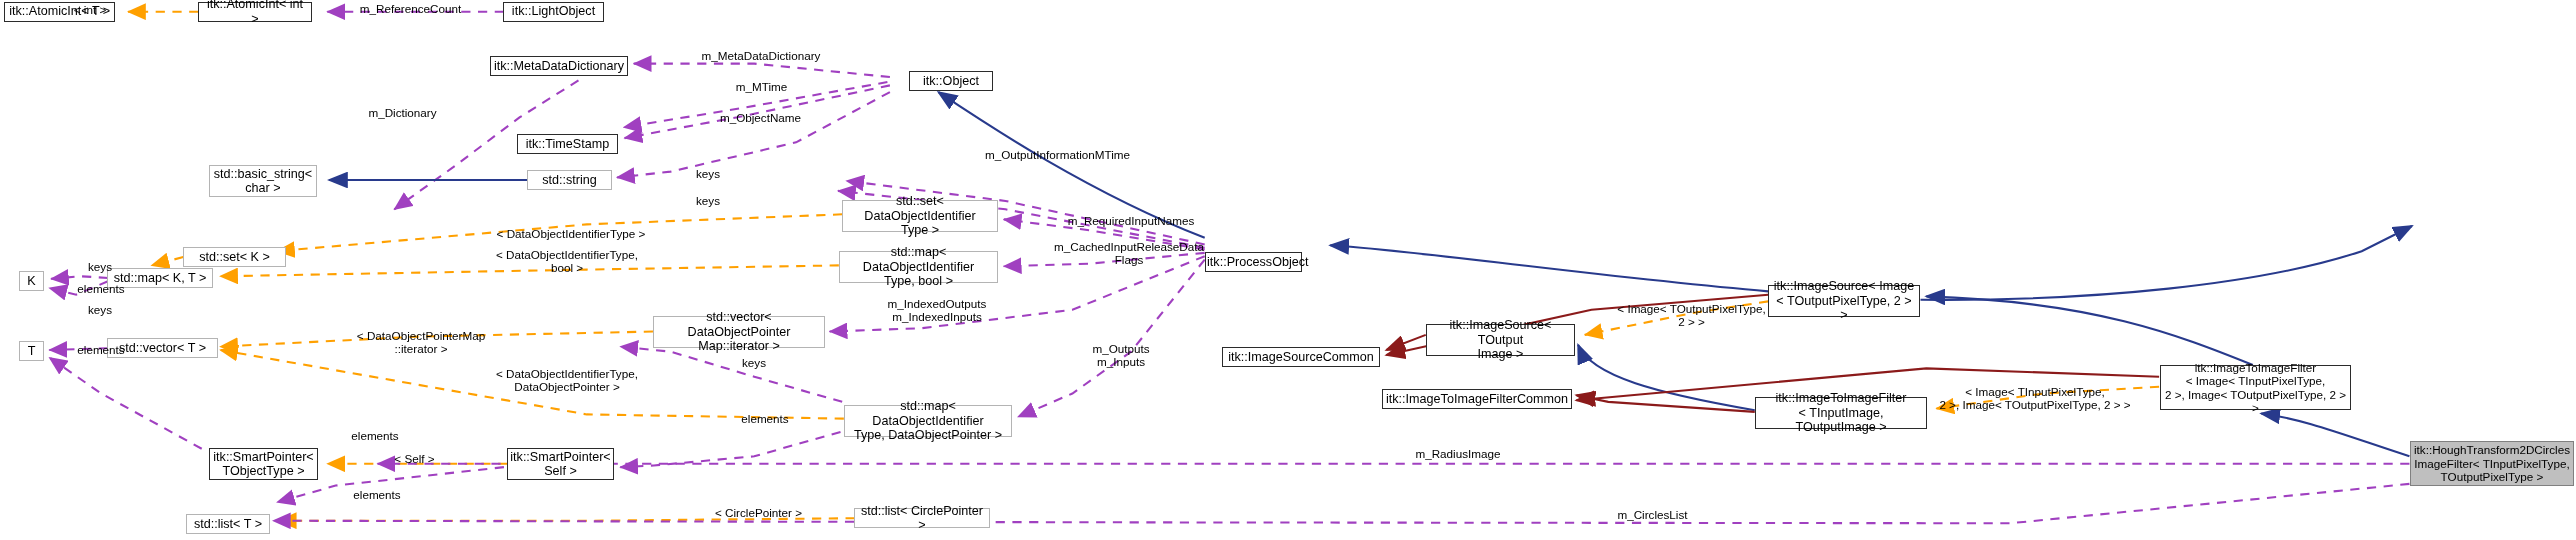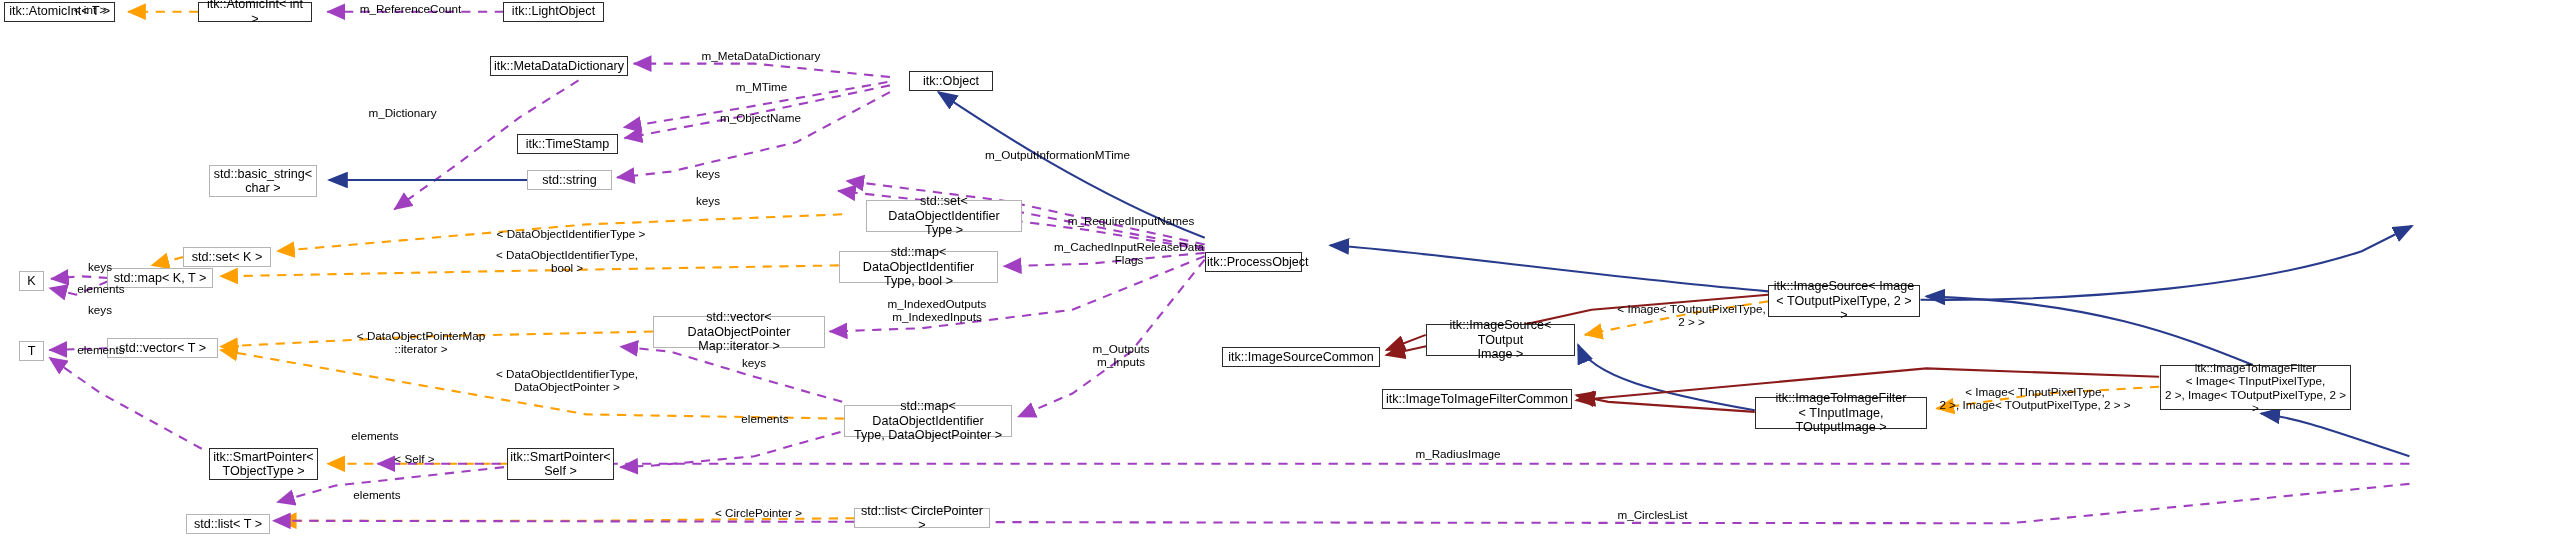--- a/index.html
+++ b/index.html
@@ -142,27 +142,27 @@
   <div class="node strong" style="left:4.2px;   top:1.7px;   width:111px; height:20px;">itk::AtomicInt&lt; T &gt;</div>
   <div class="node strong" style="left:198px; top:1.7px;   width:114px; height:20px;">itk::AtomicInt&lt; int &gt;</div>
   <div class="node strong" style="left:503px; top:1.7px;   width:101px; height:20px;">itk::LightObject</div>
   <div class="node strong" style="left:490px; top:56px;  width:138px; height:20px;">itk::MetaDataDictionary</div>
   <div class="node strong" style="left:887px;top:71px;  width:84px; height:20px;margin-left:22px;">itk::Object</div>
   <div class="node strong" style="left:517px; top:121px; width:101px; height:20px;margin-top:13px;">itk::TimeStamp</div>
   <div class="node plain" style="left:209px; top:165px; width:108px; height:32px;">std::basic_string&lt;
 char &gt;</div>
   <div class="node plain" style="left:527px; top:170px; width:85px; height:20px;">std::string</div>
   <div class="node strong" style="left:1205px;top:252px; width:97px; height:20px;padding-left:12px;">itk::ProcessObject</div>
-  <div class="node plain" style="left:842px;top:200px; width:156px; height:32px;margin-left:24px;">std::set&lt; DataObjectIdentifier
+  <div class="node plain" style="left:842px;top:200px; width:156px; height:32px;">std::set&lt; DataObjectIdentifier
 Type &gt;</div>
   <div class="node plain" style="left:839px;top:251px; width:159px; height:32px;">std::map&lt; DataObjectIdentifier
 Type, bool &gt;</div>
   <div class="node plain" style="left:19px;  top:271px; width:25px;  height:20px;">K</div>
   <div class="node plain" style="left:107px; top:268px; width:106px; height:20px;">std::map&lt; K, T &gt;</div>
-  <div class="node plain" style="left:183px; top:247px; width:88px;  height:20px;">std::set&lt; K &gt;</div>
+  <div class="node plain" style="left:183px; top:247px; width:103px;  height:20px;">std::set&lt; K &gt;</div>
   <div class="node plain" style="left:653px; top:316px; width:172px; height:32px;">std::vector&lt; DataObjectPointer
 Map::iterator &gt;</div>
   <div class="node plain" style="left:19px;  top:341px; width:25px;  height:20px;">T</div>
   <div class="node plain" style="left:107px; top:338px; width:111px; height:20px;">std::vector&lt; T &gt;</div>
   <div class="node plain" style="left:844px;top:405px; width:168px; height:32px;">std::map&lt; DataObjectIdentifier
 Type, DataObjectPointer &gt;</div>
   <div class="node strong" style="left:1222px;top:347px; width:158px; height:20px;">itk::ImageSourceCommon</div>
   <div class="node strong" style="left:1426px;top:324px; width:149px; height:32px;">itk::ImageSource&lt; TOutput
 Image &gt;</div>
   <div class="node strong" style="left:1768px;top:285px; width:152px; height:32px;">itk::ImageSource&lt; Image
@@ -172,20 +172,23 @@
 &lt; TInputImage, TOutputImage &gt;</div>
   <div class="node strong" style="left:2160px;top:365px; width:191px; height:45px; font-size:11.7px;">itk::ImageToImageFilter
 &lt; Image&lt; TInputPixelType,
  2 &gt;, Image&lt; TOutputPixelType, 2 &gt; &gt;</div>
   <div class="node strong" style="left:209px; top:448px; width:109px; height:32px;">itk::SmartPointer&lt;
 TObjectType &gt;</div>
   <div class="node strong" style="left:507px; top:448px; width:107px; height:32px;">itk::SmartPointer&lt;
 Self &gt;</div>
   <div class="node plain" style="left:186px; top:514px; width:84px; height:20px;">std::list&lt; T &gt;</div>
   <div class="node plain" style="left:854px;top:508px; width:136px; height:20px;">std::list&lt; CirclePointer &gt;</div>
+  <div class="node current" style="left:2410px;top:441px; width:164px; height:45px; font-size:11.7px;">itk::HoughTransform2DCircles
+ImageFilter&lt; TInputPixelType,
+TOutputPixelType &gt;</div>
 
   <div class="edge-label" style="left:65px;   top:3.4px;   width:50px;">&lt; int &gt;</div>
   <div class="edge-label" style="left:335px;  top:1.7px;   width:151px;">m_ReferenceCount</div>
   <div class="edge-label" style="left:679px;  top:49px;  width:164px;">m_MetaDataDictionary</div>
   <div class="edge-label" style="left:722px;  top:80px;  width:79px;">m_MTime</div>
   <div class="edge-label" style="left:702px;  top:111px; width:117px;">m_ObjectName</div>
   <div class="edge-label" style="left:348px;  top:106px; width:109px;">m_Dictionary</div>
   <div class="edge-label" style="left:955px; top:124px; width:205px;margin-top:24px;">m_OutputInformationMTime</div>
   <div class="edge-label" style="left:683px;  top:167px; width:50px;">keys</div>
   <div class="edge-label" style="left:683px;  top:194px; width:50px;">keys</div>

